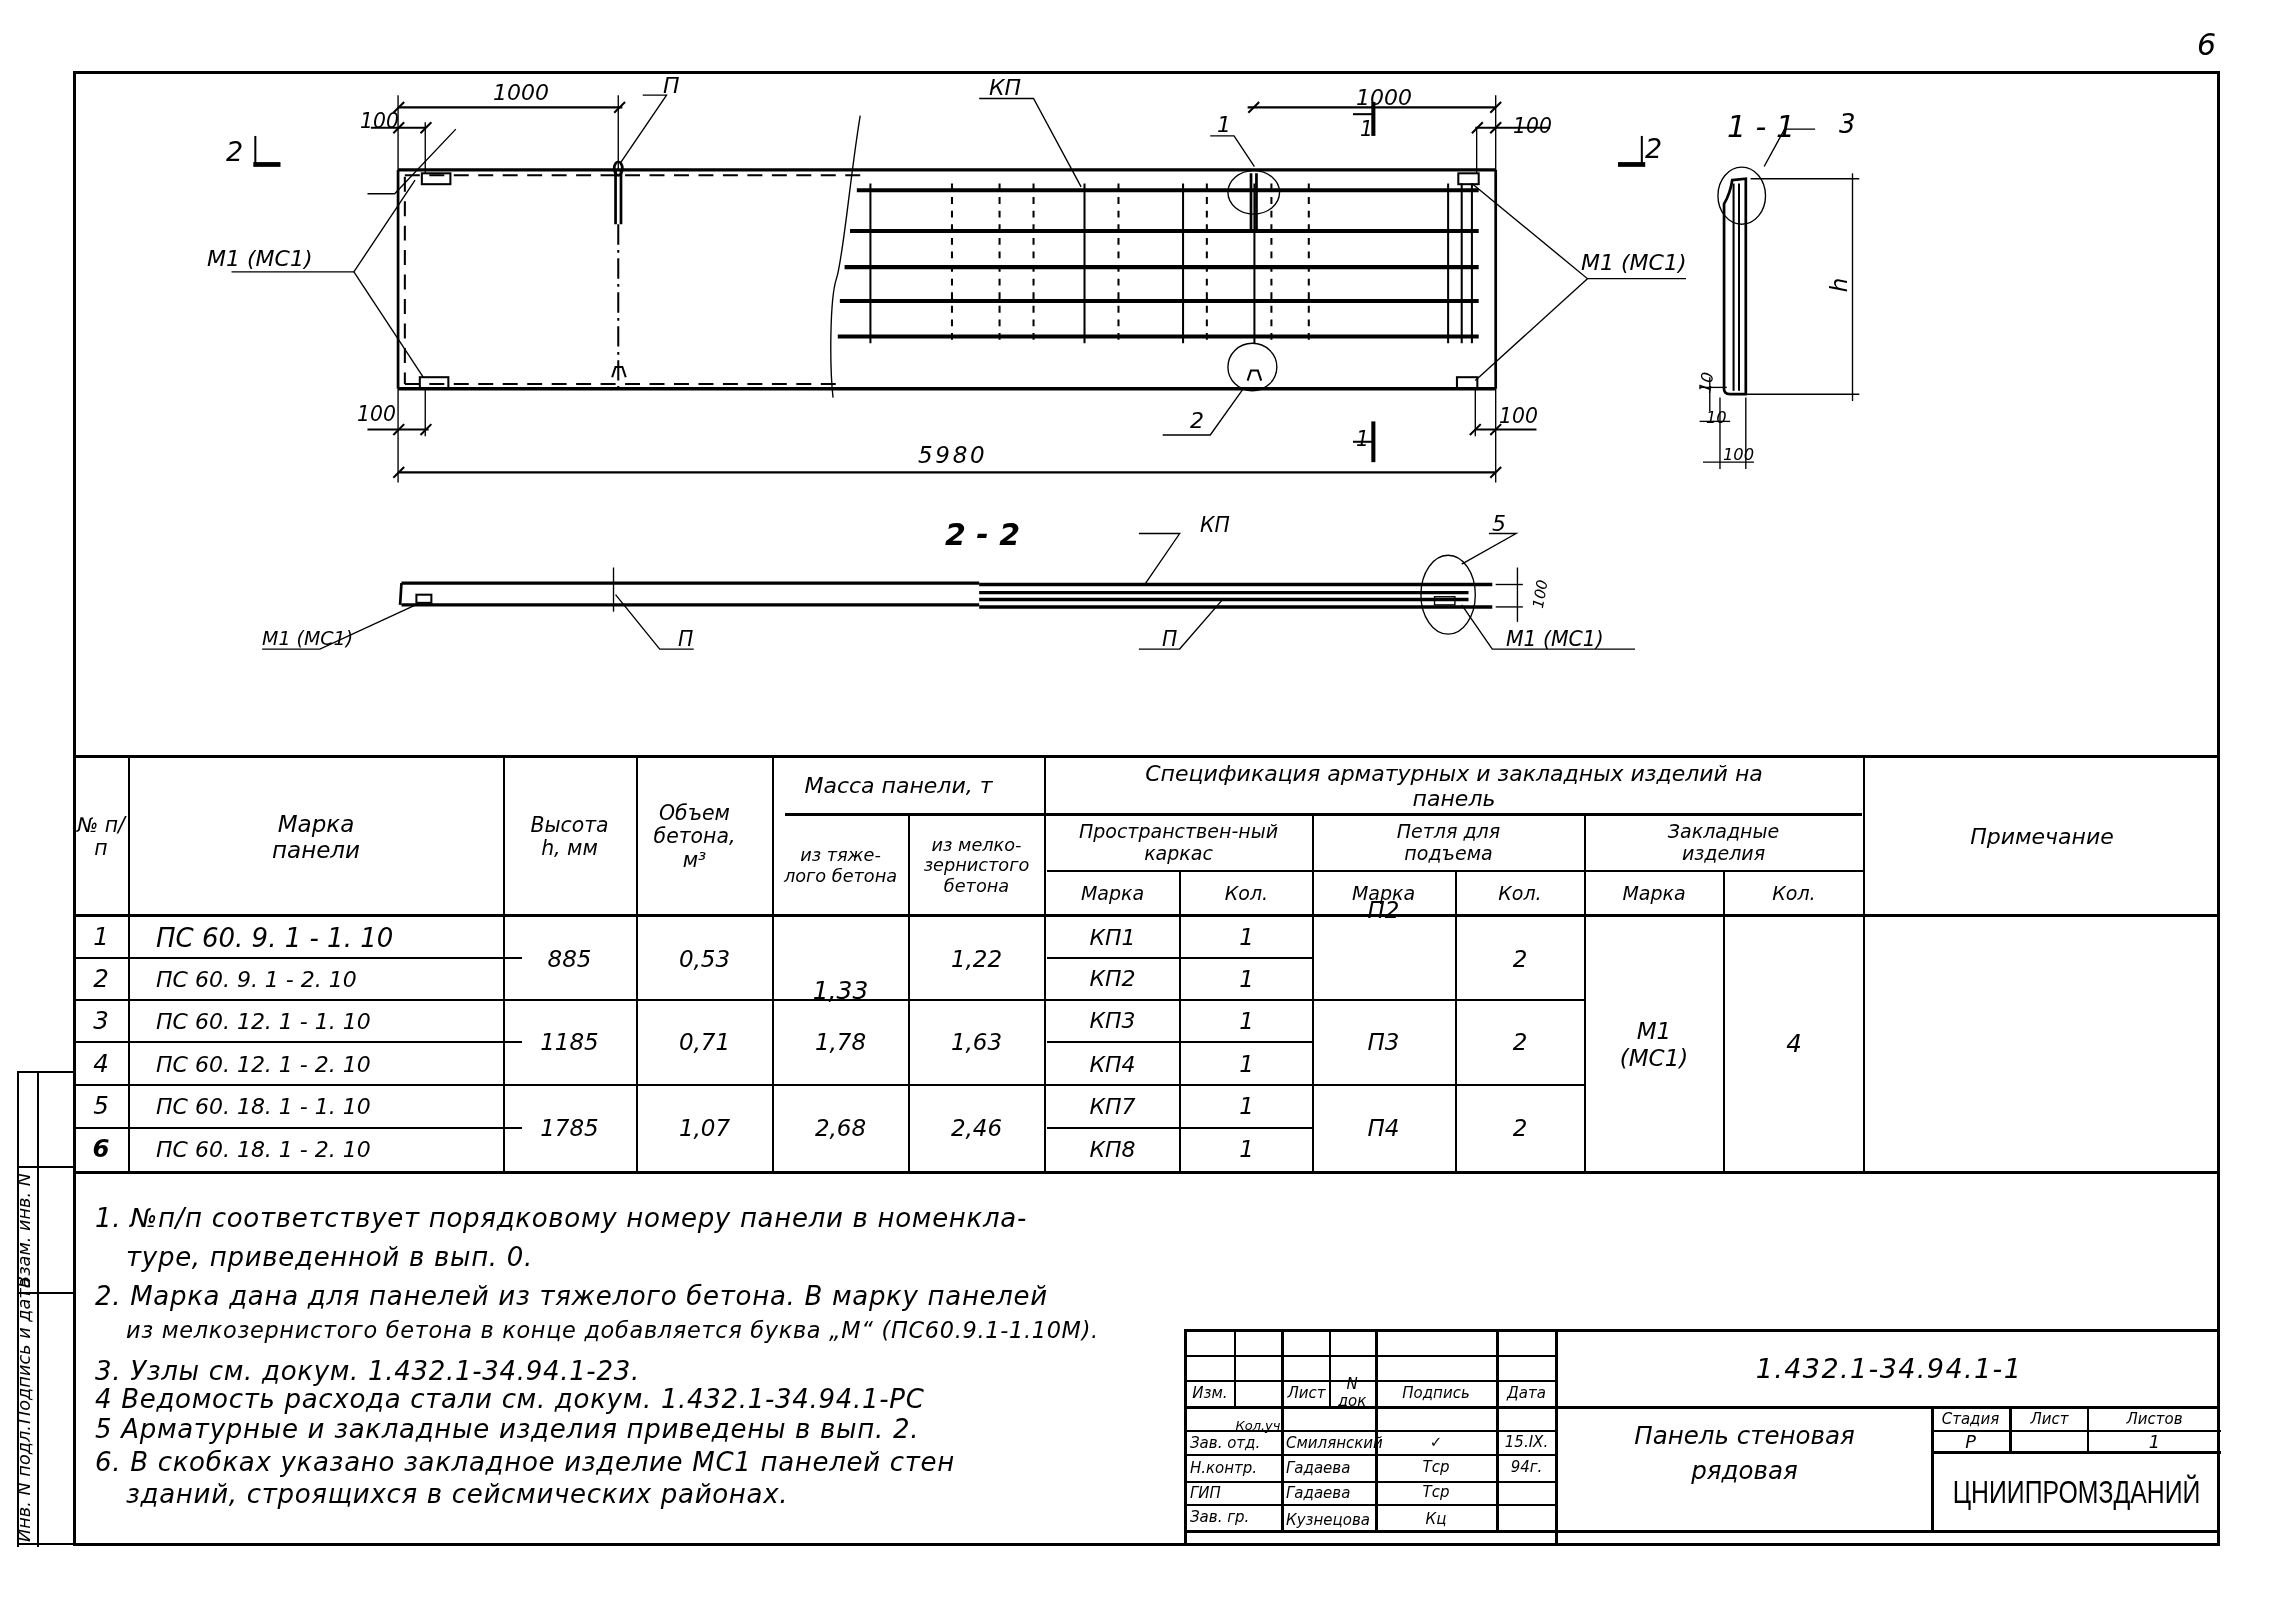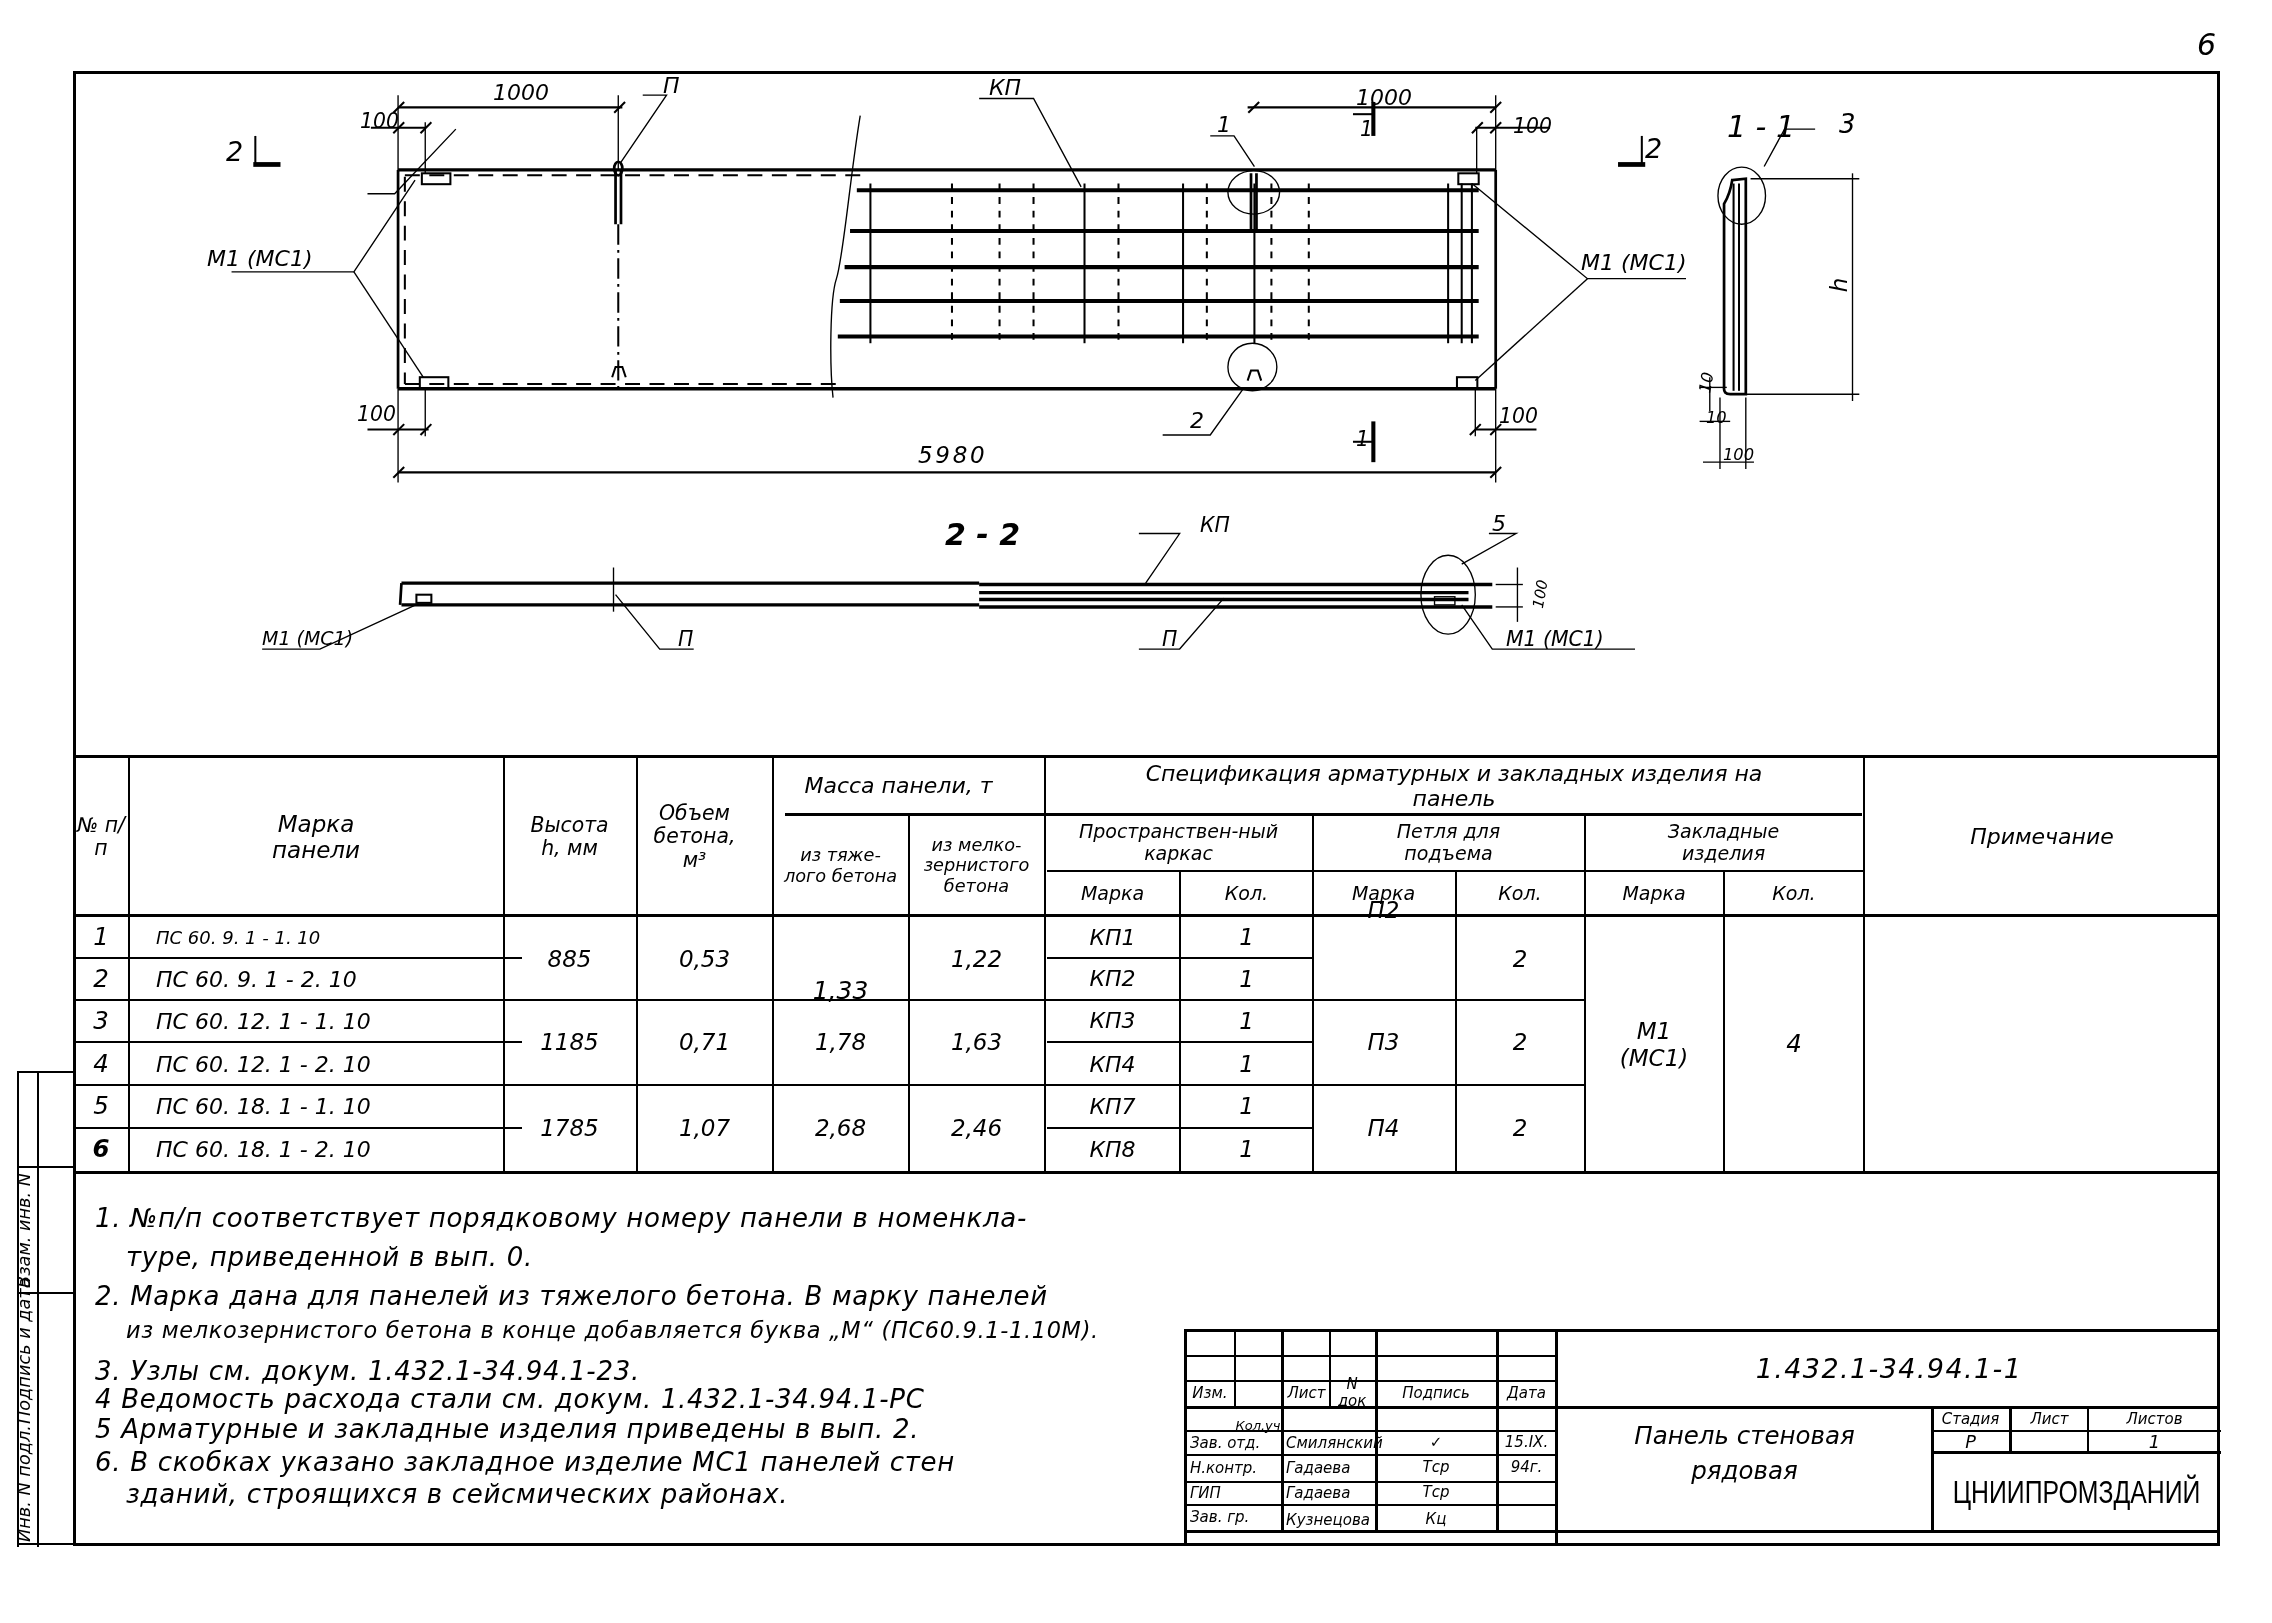--- a/index.html
+++ b/index.html
@@ -240,35 +240,35 @@
   <div class="vline" style="left:1723px;top:870px;height:302px;"></div>
   <div class="vline" style="left:1863px;top:755px;height:417px;"></div>
 
   <div class="cell" style="left:73px;top:758px;width:56px;height:158px;font-size:20.4px;">№ п/п</div>
   <div class="cell" style="left:129px;top:758px;width:374px;height:158px;font-size:23px;padding:0 109px;">Марка панели</div>
   <div class="cell" style="left:504px;top:758px;width:131px;height:158px;font-size:20.4px;padding:0 20.4px;">Высота h, мм</div>
   <div class="cell" style="left:637px;top:758px;width:115px;height:158px;font-size:20.4px;padding:0 13.6px;">Объем бетона, м³</div>
   <div class="cell" style="left:773px;top:758px;width:251px;height:56px;font-size:22px;">Масса панели, т</div>
   <div class="cell" style="left:773px;top:816px;width:135px;height:99px;font-size:17.7px;padding:0 10.2px;">из тяже-лого бетона</div>
   <div class="cell" style="left:909px;top:816px;width:135px;height:99px;font-size:17.7px;padding:0 5.4px;">из мелко-зернистого бетона</div>
-  <div class="cell" style="left:1045px;top:758px;width:818px;height:56px;font-size:22px;padding:0 68px;">Спецификация арматурных и закладных изделия на панель</div>
+  <div class="cell" style="left:1045px;top:758px;width:818px;height:56px;font-size:22px;padding:0 68px;">Спецификация арматурных и закладных изделий на панель</div>
   <div class="cell" style="left:1045px;top:816px;width:267px;height:54px;font-size:19px;padding:0 6.8px;">Пространствен-ный каркас</div>
   <div class="cell" style="left:1313px;top:816px;width:271px;height:54px;font-size:19px;padding:0 48px;">Петля для подъема</div>
   <div class="cell" style="left:1585px;top:816px;width:277px;height:54px;font-size:19px;padding:0 54px;">Закладные изделия</div>
   <div class="cell" style="left:1045px;top:872px;width:135px;height:43px;font-size:19px;">Марка</div>
   <div class="cell" style="left:1181px;top:872px;width:131px;height:43px;font-size:19px;">Кол.</div>
   <div class="cell" style="left:1313px;top:872px;width:141px;height:43px;font-size:19px;">Марка</div>
   <div class="cell" style="left:1456px;top:872px;width:128px;height:43px;font-size:19px;">Кол.</div>
   <div class="cell" style="left:1585px;top:872px;width:138px;height:43px;font-size:19px;">Марка</div>
   <div class="cell" style="left:1725px;top:872px;width:138px;height:43px;font-size:19px;">Кол.</div>
   <div class="cell" style="left:1864px;top:758px;width:356px;height:158px;font-size:22px;">Примечание</div>
 
   <div>
     <div class="cell" style="left:73px;top:918px;width:56px;height:39px;font-size:24.5px;">1</div>
-    <div class="cellL" style="left:156px;top:918px;width:347px;height:39px;font-size:18px;">ПС 60. 9. 1 - 1. 10</div>
+    <div class="cellL" style="left:156px;top:918px;width:347px;height:39px;font-size:26px;">ПС 60. 9. 1 - 1. 10</div>
     <div class="cell" style="left:1045px;top:918px;width:135px;height:39px;font-size:22px;">КП1</div>
     <div class="cell" style="left:1181px;top:918px;width:131px;height:39px;font-size:23px;">1</div>
   </div>
   <div>
     <div class="cell" style="left:73px;top:959px;width:56px;height:40px;font-size:24.5px;">2</div>
     <div class="cellL" style="left:156px;top:959px;width:347px;height:40px;font-size:22px;">ПС 60. 9. 1 - 2. 10</div>
     <div class="cell" style="left:1045px;top:959px;width:135px;height:40px;font-size:22px;">КП2</div>
     <div class="cell" style="left:1181px;top:959px;width:131px;height:40px;font-size:23px;">1</div>
   </div>
   <div>

